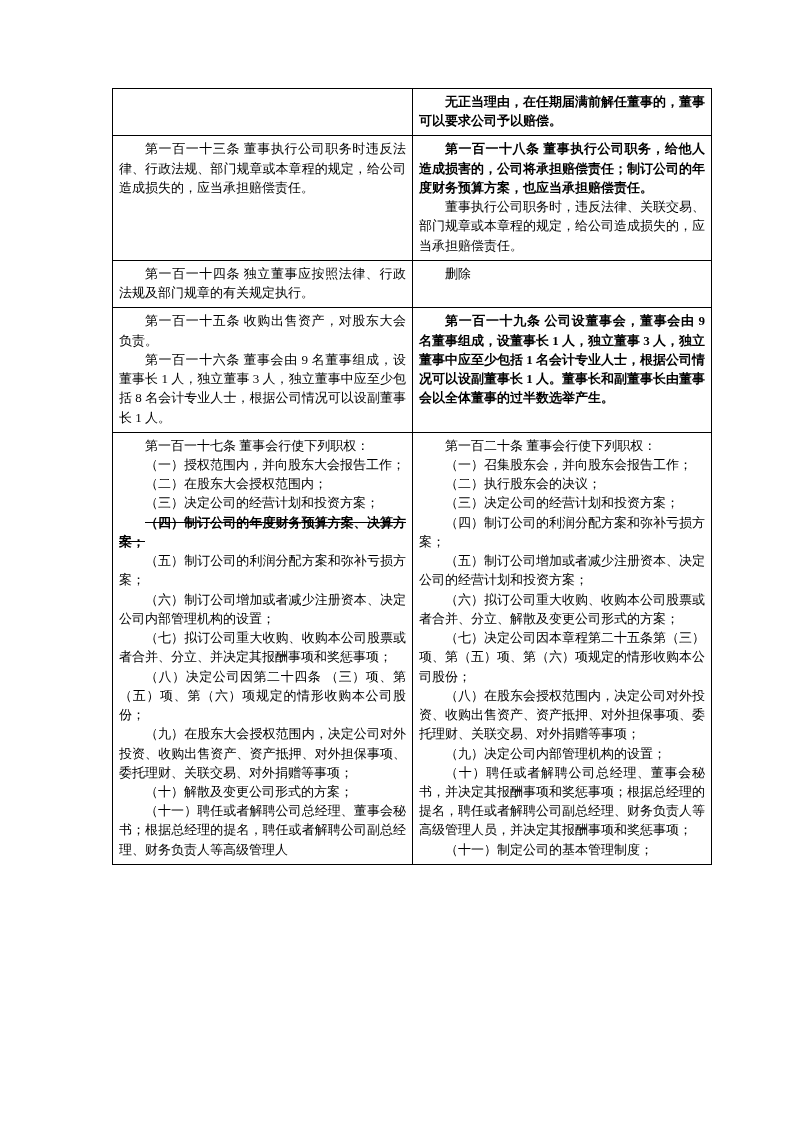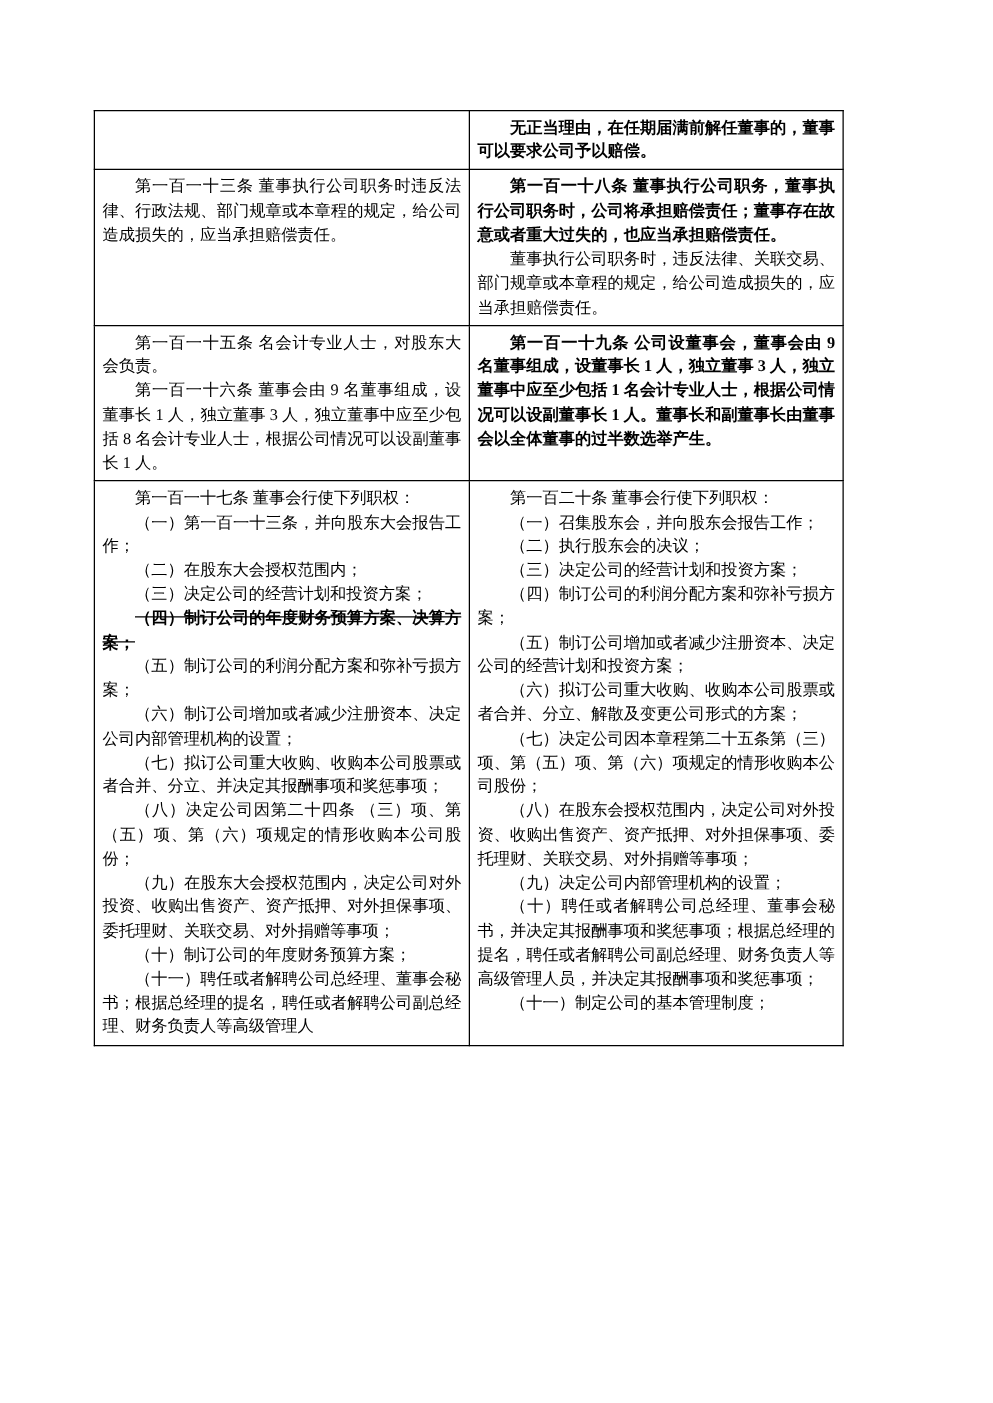--- a/index.html
+++ b/index.html
@@ -11,21 +11,21 @@
     width: 794px;
     height: 1122px;
     font-family: "Liberation Serif", "DejaVu Serif", serif;
     color: #000000;
   }
   .page {
     position: relative;
     width: 794px;
     height: 1122px;
     box-sizing: border-box;
-    padding: 88px 75px 60px 75px;
+    padding: 88px 75px 60px 112px;
   }
   table.doc-table {
     border-collapse: collapse;
     width: 599px;
     table-layout: fixed;
   }
   table.doc-table td {
     border: 1px solid #000000;
     vertical-align: top;
     padding: 3px 6px 5px 6px;
@@ -69,49 +69,57 @@
         <td class="right-cell">
           <p class="para bold">无正当理由，在任期届满前解任董事的，董事可以要求公司予以赔偿。</p>
         </td>
       </tr>
 
       <tr>
         <td class="left-cell">
           <p class="para">第一百一十三条 董事执行公司职务时违反法律、行政法规、部门规章或本章程的规定，给公司造成损失的，应当承担赔偿责任。</p>
         </td>
         <td class="right-cell">
-          <p class="para bold">第一百一十八条 董事执行公司职务，董事执行公司职务时，公司将承担赔偿责任；董事存在故意或者重大过失的，也应当承担赔偿责任。</p>
+          <p class="para bold">第一百一十八条 董事执行公司职务，给他人造成损害的，公司将承担赔偿责任；制订公司的年度财务预算方案，也应当承担赔偿责任。</p>
           <p class="para">董事执行公司职务时，违反法律、关联交易、部门规章或本章程的规定，给公司造成损失的，应当承担赔偿责任。</p>
         </td>
       </tr>
 
+      <tr>
+        <td class="left-cell">
+          <p class="para">第一百一十四条 独立董事应按照法律、行政法规及部门规章的有关规定执行。</p>
+        </td>
+        <td class="right-cell">
+          <p class="para">删除</p>
+        </td>
+      </tr>
 
       <tr>
         <td class="left-cell">
-          <p class="para">第一百一十五条 名会计专业人士，对股东大会负责。</p>
+          <p class="para">第一百一十五条 收购出售资产，对股东大会负责。</p>
           <p class="para">第一百一十六条 董事会由 9 名董事组成，设董事长 1 人，独立董事 3 人，独立董事中应至少包括 8 名会计专业人士，根据公司情况可以设副董事长 1 人。</p>
         </td>
         <td class="right-cell">
           <p class="para bold">第一百一十九条 公司设董事会，董事会由 9 名董事组成，设董事长 1 人，独立董事 3 人，独立董事中应至少包括 1 名会计专业人士，根据公司情况可以设副董事长 1 人。董事长和副董事长由董事会以全体董事的过半数选举产生。</p>
         </td>
       </tr>
 
       <tr>
         <td class="left-cell">
           <p class="para">第一百一十七条 董事会行使下列职权：</p>
-          <p class="para">（一）第一百一十三条，并向股东大会报告工作；</p>
+          <p class="para">（一）授权范围内，并向股东大会报告工作；</p>
           <p class="para">（二）在股东大会授权范围内；</p>
           <p class="para">（三）决定公司的经营计划和投资方案；</p>
           <p class="para bold strike">（四）制订公司的年度财务预算方案、决算方案；</p>
           <p class="para">（五）制订公司的利润分配方案和弥补亏损方案；</p>
           <p class="para">（六）制订公司增加或者减少注册资本、决定公司内部管理机构的设置；</p>
           <p class="para">（七）拟订公司重大收购、收购本公司股票或者合并、分立、并决定其报酬事项和奖惩事项；</p>
           <p class="para">（八）决定公司因第二十四条 （三）项、第（五）项、第（六）项规定的情形收购本公司股份；</p>
           <p class="para">（九）在股东大会授权范围内，决定公司对外投资、收购出售资产、资产抵押、对外担保事项、委托理财、关联交易、对外捐赠等事项；</p>
-          <p class="para">（十）制订公司的年度财务预算方案；</p>
+          <p class="para">（十）解散及变更公司形式的方案；</p>
           <p class="para">（十一）聘任或者解聘公司总经理、董事会秘书；根据总经理的提名，聘任或者解聘公司副总经理、财务负责人等高级管理人</p>
         </td>
         <td class="right-cell">
           <p class="para">第一百二十条 董事会行使下列职权：</p>
           <p class="para">（一）召集<span class="b-block">股东会</span>，并向<span class="b-block">股东会</span>报告工作；</p>
           <p class="para">（二）执行<span class="b-block">股东会</span>的决议；</p>
           <p class="para">（三）决定公司的经营计划和投资方案；</p>
           <p class="para">（四）制订公司的利润分配方案和弥补亏损方案；</p>
           <p class="para">（五）制订公司增加或者减少注册资本、决定公司的经营计划和投资方案；</p>
           <p class="para">（六）拟订公司重大收购、收购本公司股票或者合并、分立、解散及变更公司形式的方案；</p>

